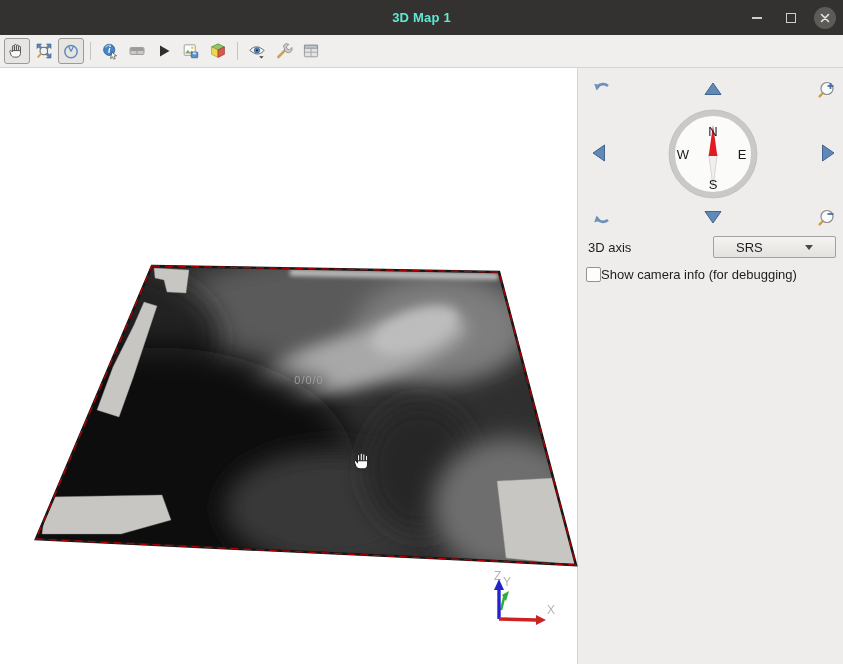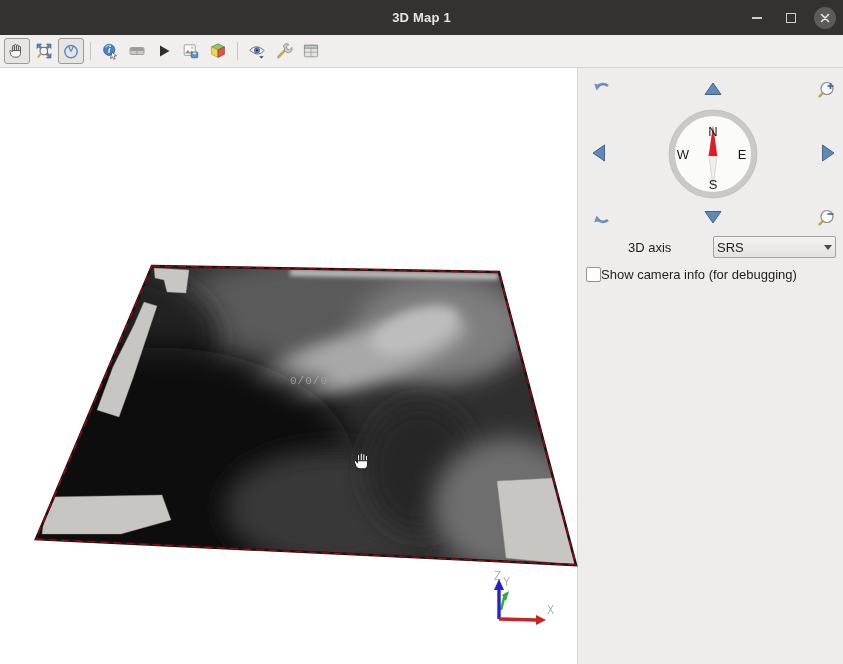--- a/index.html
+++ b/index.html
@@ -2,44 +2,44 @@
 <html><head>
 <meta charset="utf-8">
 <style>
   * { margin:0; padding:0; box-sizing:border-box; }
   html,body { width:843px; height:664px; }
   body { font-family:"Liberation Sans","DejaVu Sans",sans-serif; background:#eeedeb; overflow:hidden; }
   .window { width:843px; height:664px; display:flex; flex-direction:column; }
 
   
   .titlebar { height:35px; background:#343230; display:flex; align-items:center; position:relative; flex:0 0 auto; }
-  .titlebar .title { position:absolute; left:0; right:0; text-align:center; color:#e5e5e5; font-size:13px; font-weight:bold; letter-spacing:.2px; }
+  .titlebar .title { position:absolute; left:0; right:0; text-align:center; color:#5eead4; font-size:13px; font-weight:bold; letter-spacing:.2px; }
   .win-controls { position:absolute; right:7px; top:0; height:35px; display:flex; align-items:center; gap:12px; }
   .wc-btn { width:22px; height:22px; display:flex; align-items:center; justify-content:center; cursor:default; }
   .wc-min i { display:block; width:10px; height:2px; background:#cfcdc9; }
   .wc-max i { display:block; width:10px; height:10px; border:1.5px solid #cfcdc9; }
   .wc-close { background:#5d5b57; border-radius:50%; }
 
   
   .toolbar { height:33px; background:#f0efed; border-bottom:1px solid #d7d5d1; display:flex; align-items:center; padding-left:4px; gap:1px; flex:0 0 auto; }
   .tb-btn { width:26px; height:26px; display:flex; align-items:center; justify-content:center; border-radius:3px; border:1px solid transparent; }
   .tb-btn.active { border:1px solid #9c9a96; background:#e7e5e2; }
   .tb-sep { width:1px; height:18px; background:#c6c4c0; margin:0 5px; }
 
   
   .content { flex:1 1 auto; display:flex; height:596px; }
-  .viewport { width:578px; height:596px; background:#ffffff; position:relative; border-right:1px solid #d7d5d1;font-family:Liberation Mono, monospace; }
+  .viewport { width:578px; height:596px; background:#ffffff; position:relative; border-right:1px solid #d7d5d1; }
   .viewport svg.scene { position:absolute; left:0; top:0; }
 
   
   .panel { width:265px; height:596px; background:#eeedeb; position:relative; font-size:13px; color:#1d1d1d; }
   .nav-btn { position:absolute; width:24px; height:24px; display:flex; align-items:center; justify-content:center; }
   .compass { position:absolute; left:90px; top:41px; width:90px; height:90px; }
-  .axis-label { position:absolute; left:10px; top:172px; font-size:13px;margin-left:40px; }
-  .dropdown { position:absolute; left:135px; top:168px; width:123px; height:22px; background:linear-gradient(#f4f3f1,#e4e2df); border:1px solid #a3a19d; border-radius:2px; display:flex; align-items:center; padding:0 3px; font-size:13px; }
+  .axis-label { position:absolute; left:10px; top:172px; font-size:13px; }
+  .dropdown { position:absolute; left:135px; top:168px; width:123px; height:22px; background:linear-gradient(#f4f3f1,#e4e2df); border:1px solid #a3a19d; border-radius:2px; display:flex; align-items:center; padding:0 22px; font-size:13px; }
   .dropdown .dd-value { flex:1 1 auto; }
   .dd-arrow { width:0; height:0; border-left:4px solid transparent; border-right:4px solid transparent; border-top:5px solid #4c4a47; }
   .chk-row { position:absolute; left:8px; top:199px; display:flex; align-items:center; }
   .checkbox { width:15px; height:15px; background:#fdfdfd; border:1px solid #959390; border-radius:2px; }
 </style>
 </head>
 <body>
 
 <div class="window">
 

